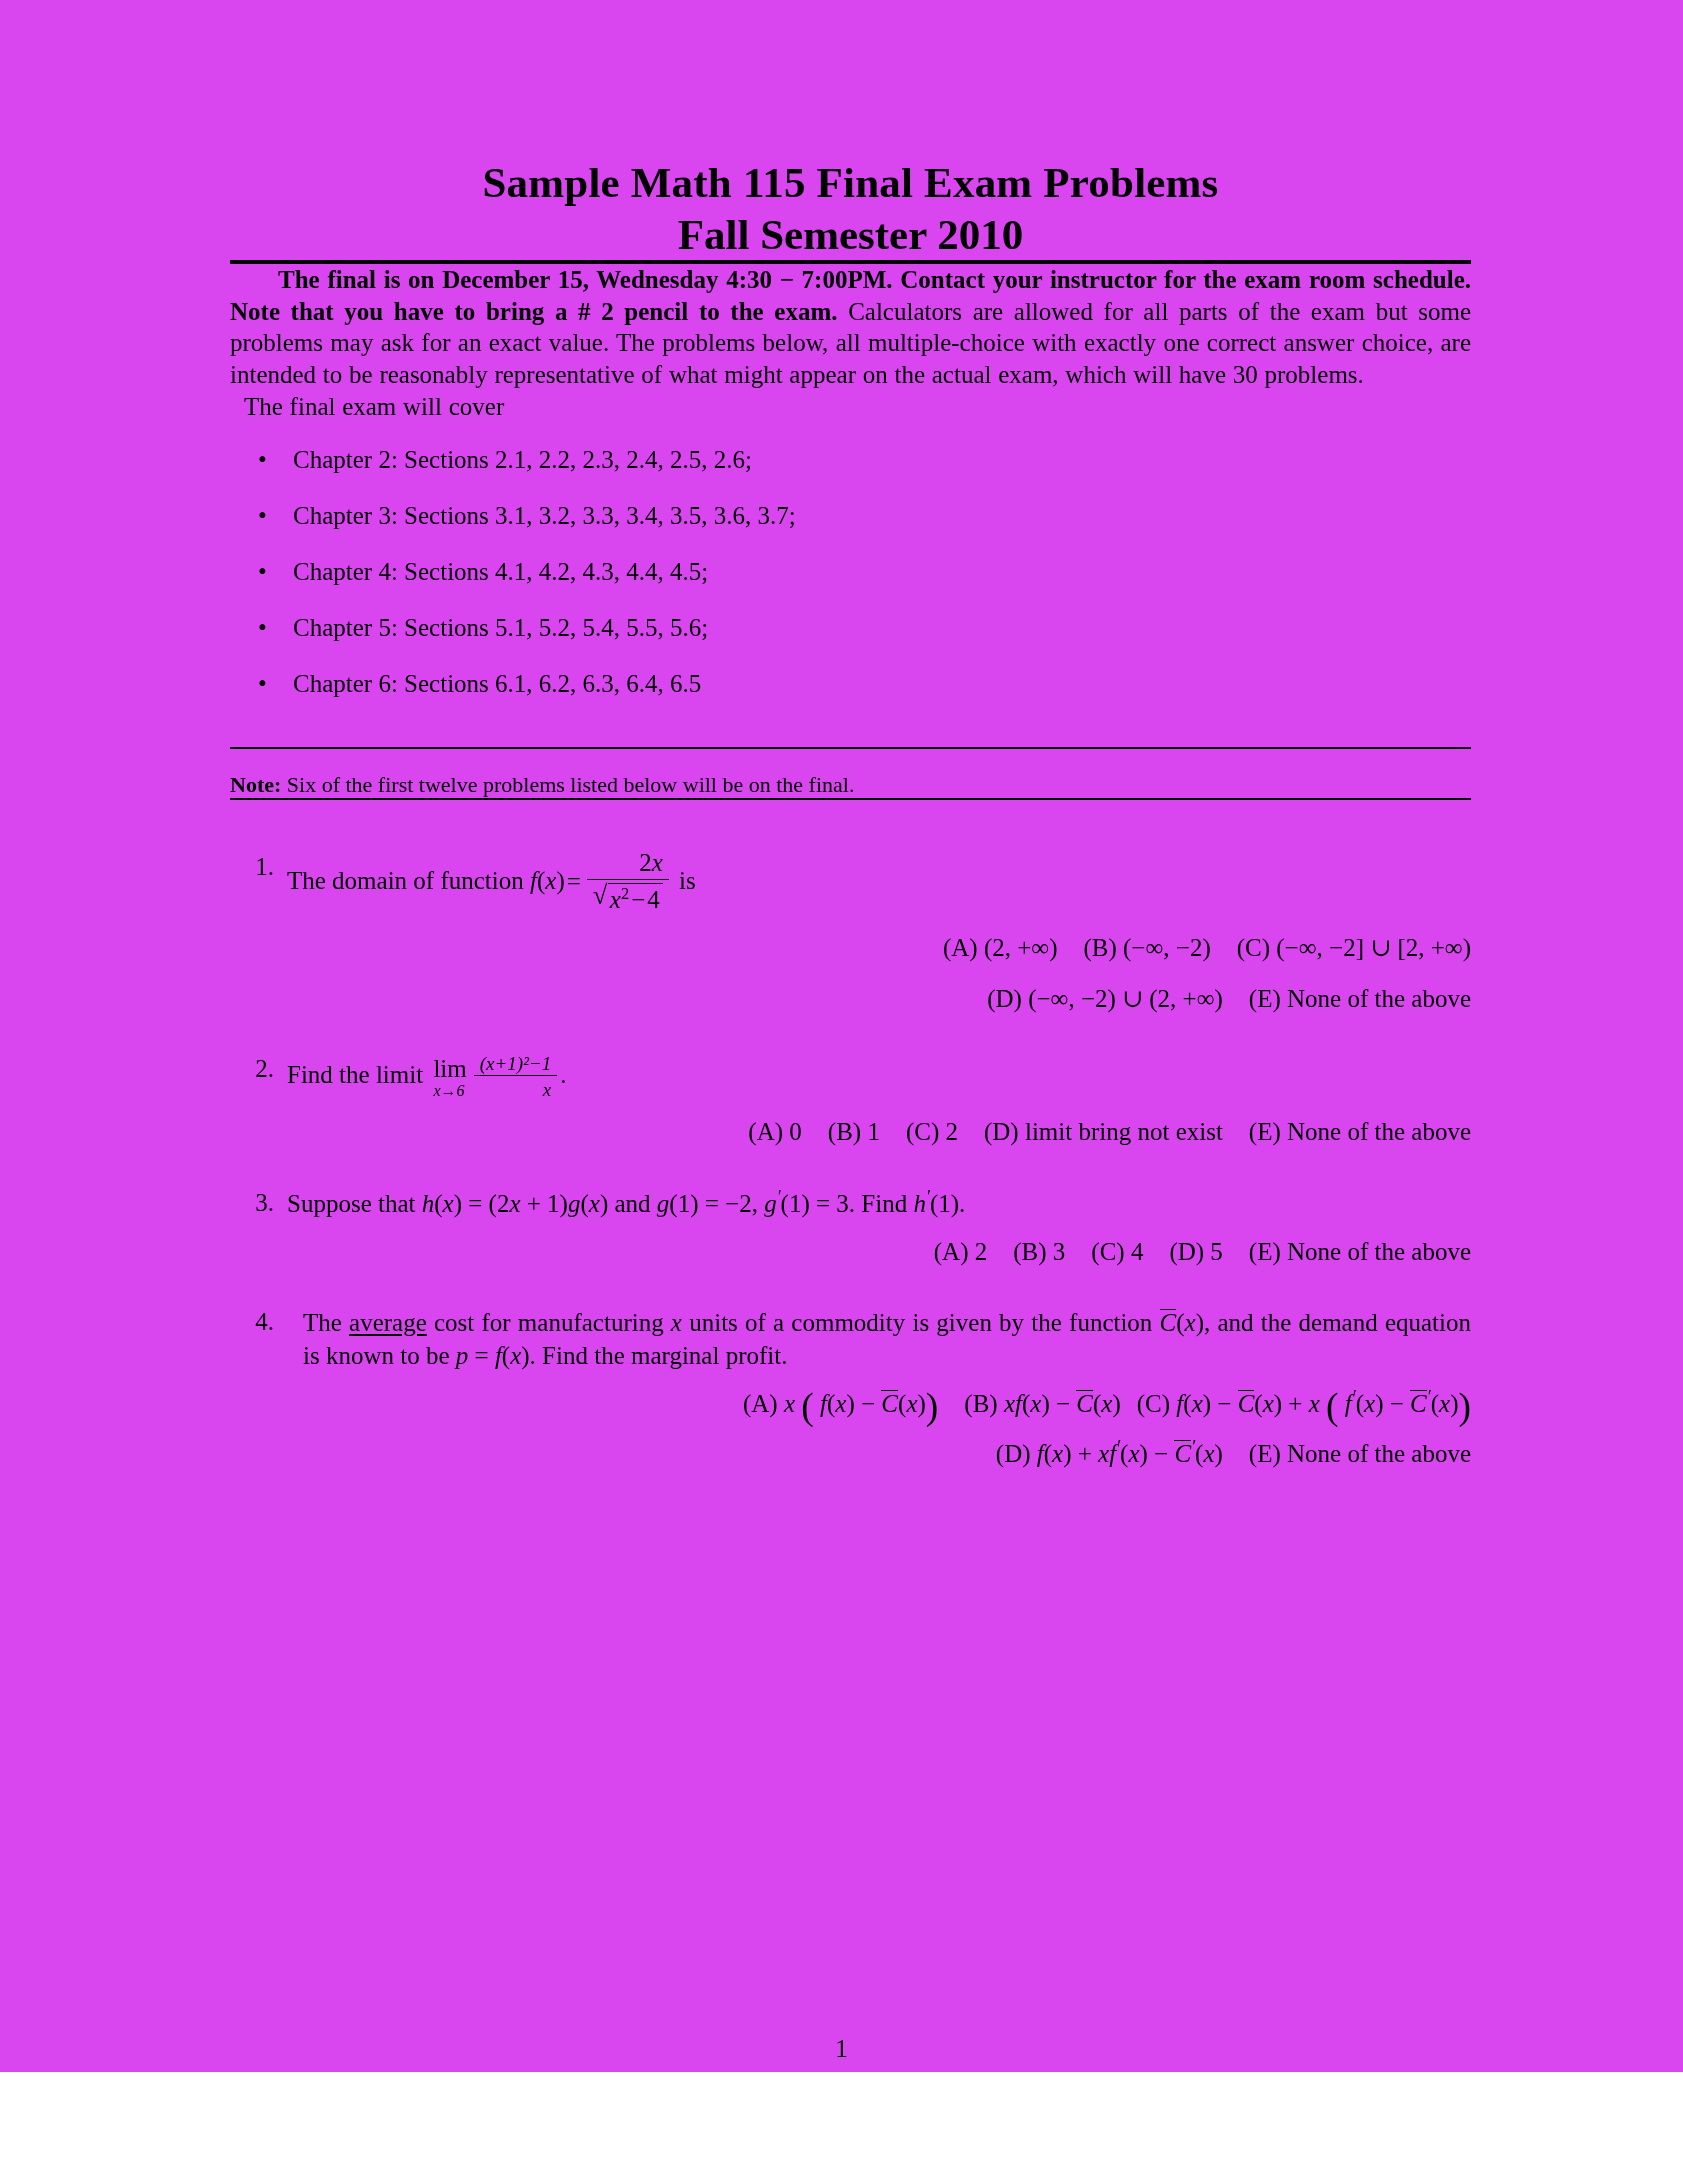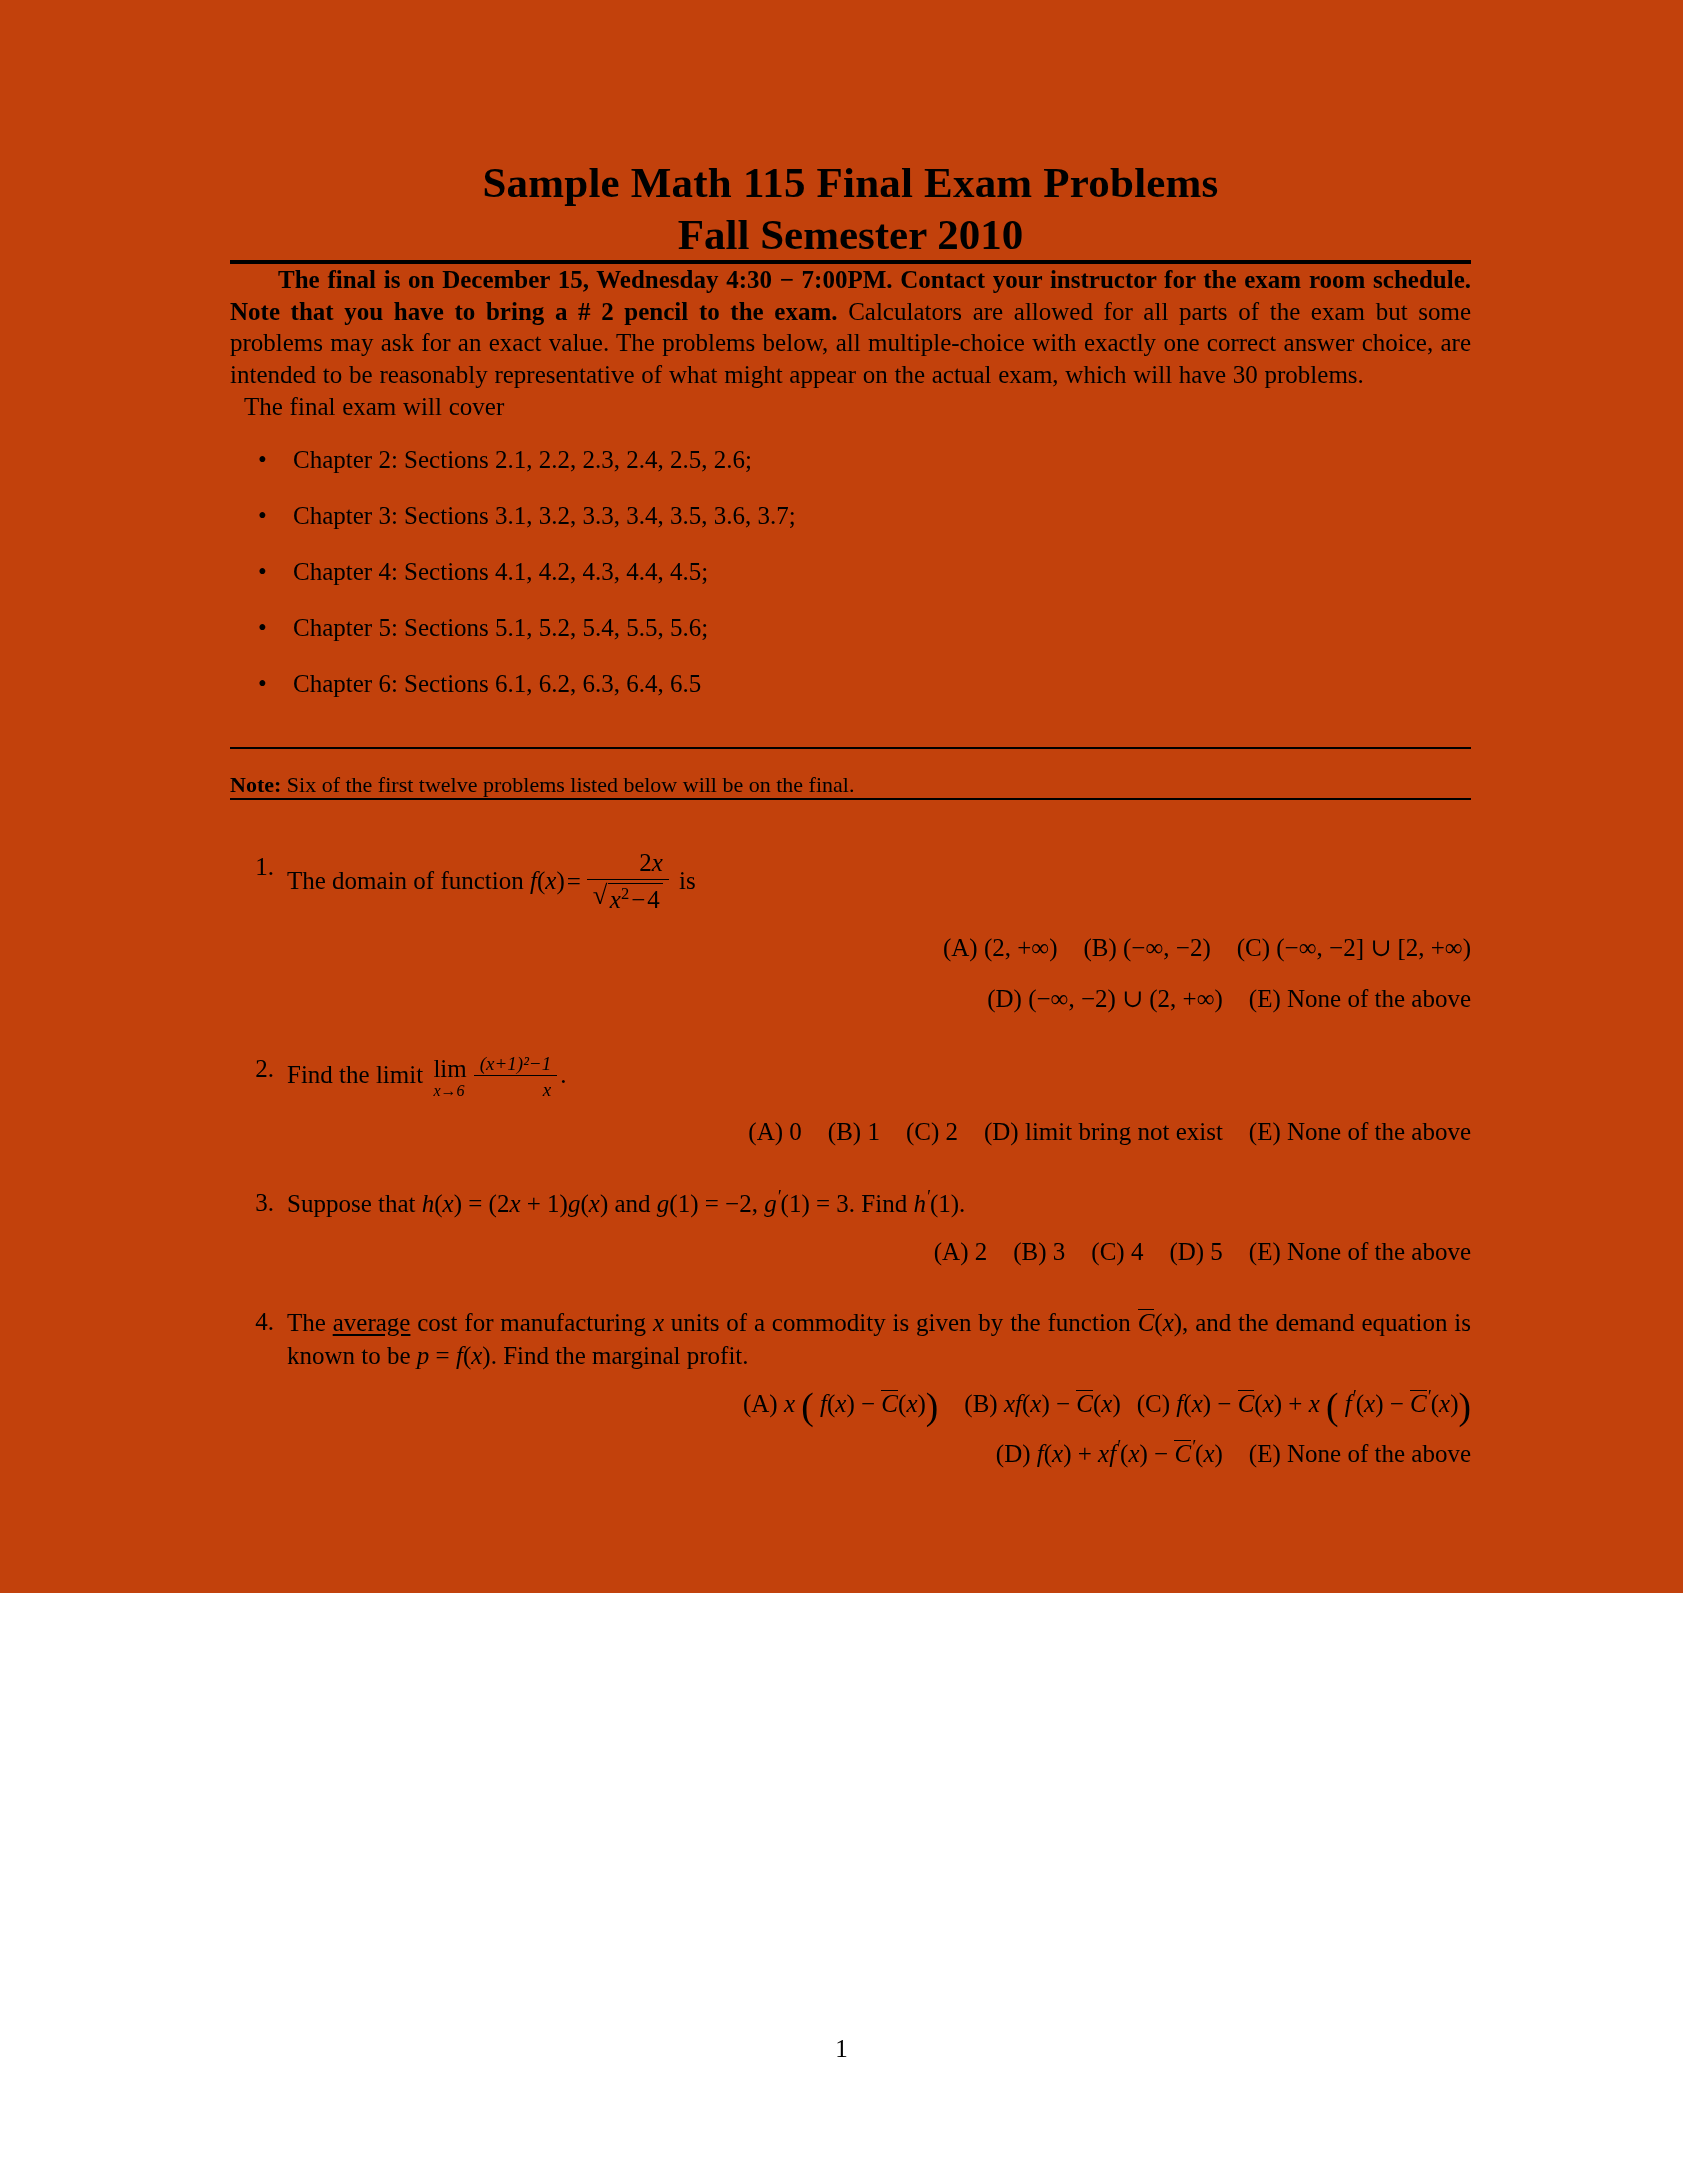--- a/index.html
+++ b/index.html
@@ -12,22 +12,22 @@
     height: 2178px;
     font-family: "Liberation Serif", "DejaVu Serif", serif;
     color: #000000;
     position: relative;
     overflow: hidden;
   }
   .page {
     position: absolute;
     left: 0; top: 0;
     width: 1683px;
-    height: 1593px;
-    background: #c2410c;
+    height: 2072px;
+    background: #d946ef;
   }
   .content {
     position: absolute;
     left: 230px;
     top: 158px;
     width: 1241px;
   }
 
   
   .title {
@@ -123,20 +123,21 @@
     line-height: 1.3;
   }
   .qtext {
     font-size: 25px;
     line-height: 1.32;
     text-align: left;
   }
   .qtext.justified {
     text-align: justify;
     text-align-last: left;
+    margin-left: 16px;
   }
   .choices {
     font-size: 25px;
     line-height: 1.45;
     text-align: right;
     margin-top: 14px;
   }
   .choices .gap { display: inline-block; width: 26px; }
   .choices .gap-s { display: inline-block; width: 16px; }
   .prob-spacer { height: 26px; }

